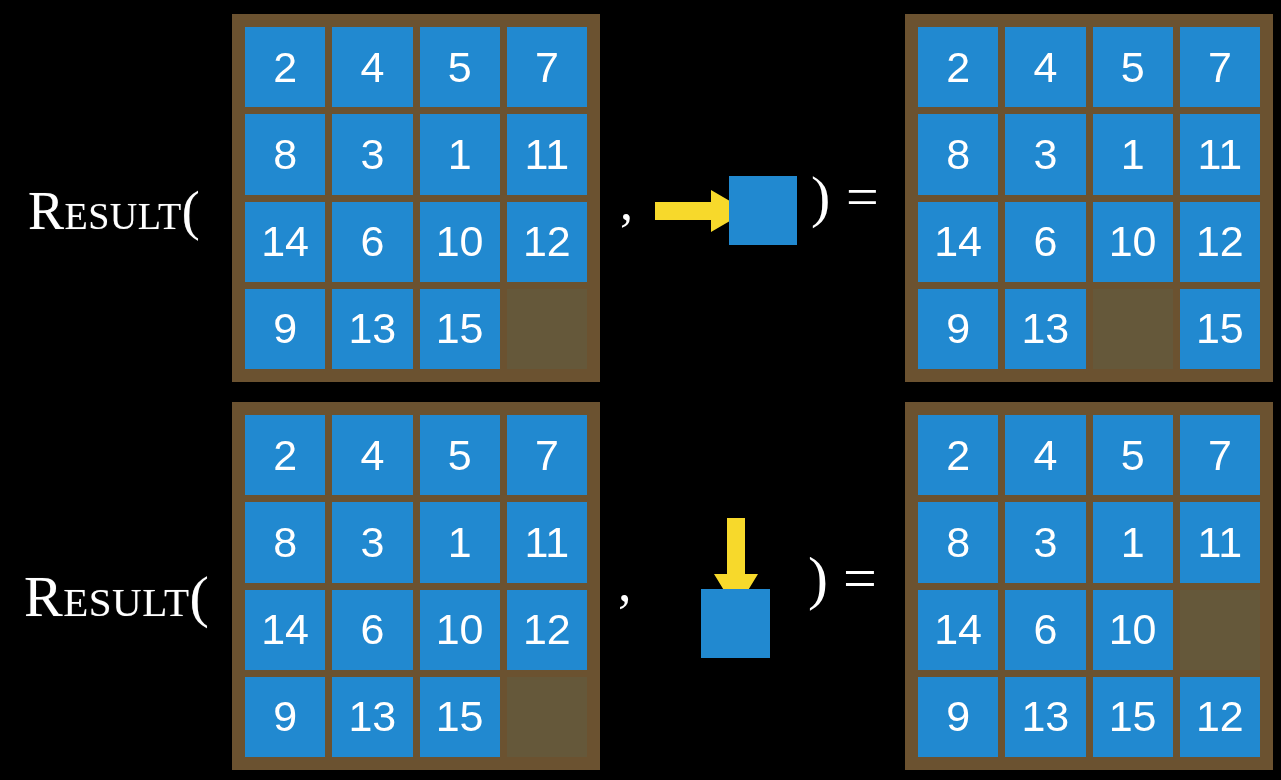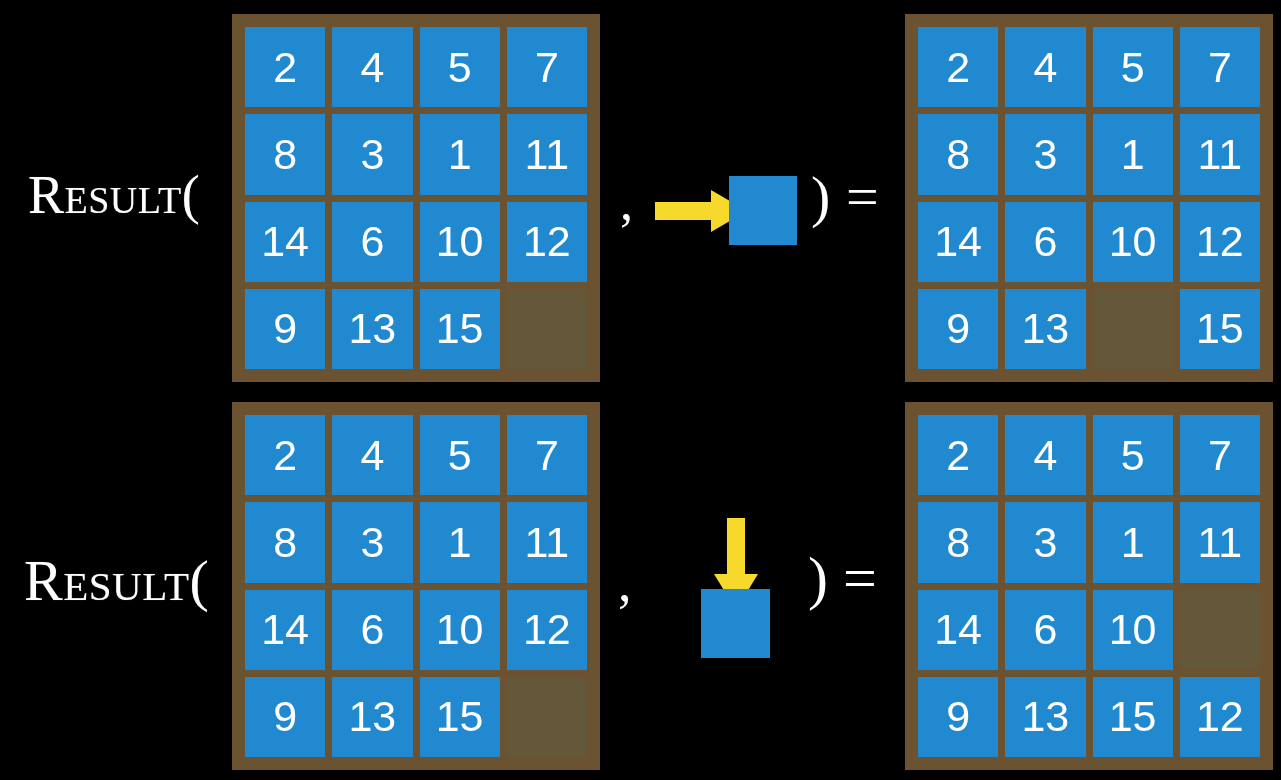--- a/index.html
+++ b/index.html
@@ -33,20 +33,21 @@
   
   .result-label {
     position: absolute;
     color: #ffffff;
     font-family: "Liberation Serif", serif;
     font-variant: small-caps;
     letter-spacing: 0.5px;
     white-space: nowrap;
     line-height: 1;
     text-shadow: 0 0 1px rgba(255,255,255,0.35);
+    margin-top: 16px;
   }
   .result-top    { left: 28px; top: 168px; font-size: 54px; }
   .result-bottom { left: 24px; top: 552px; font-size: 58px; }
 
   
   .punct {
     position: absolute;
     color: #ffffff;
     font-family: "Liberation Serif", serif;
     line-height: 1;

